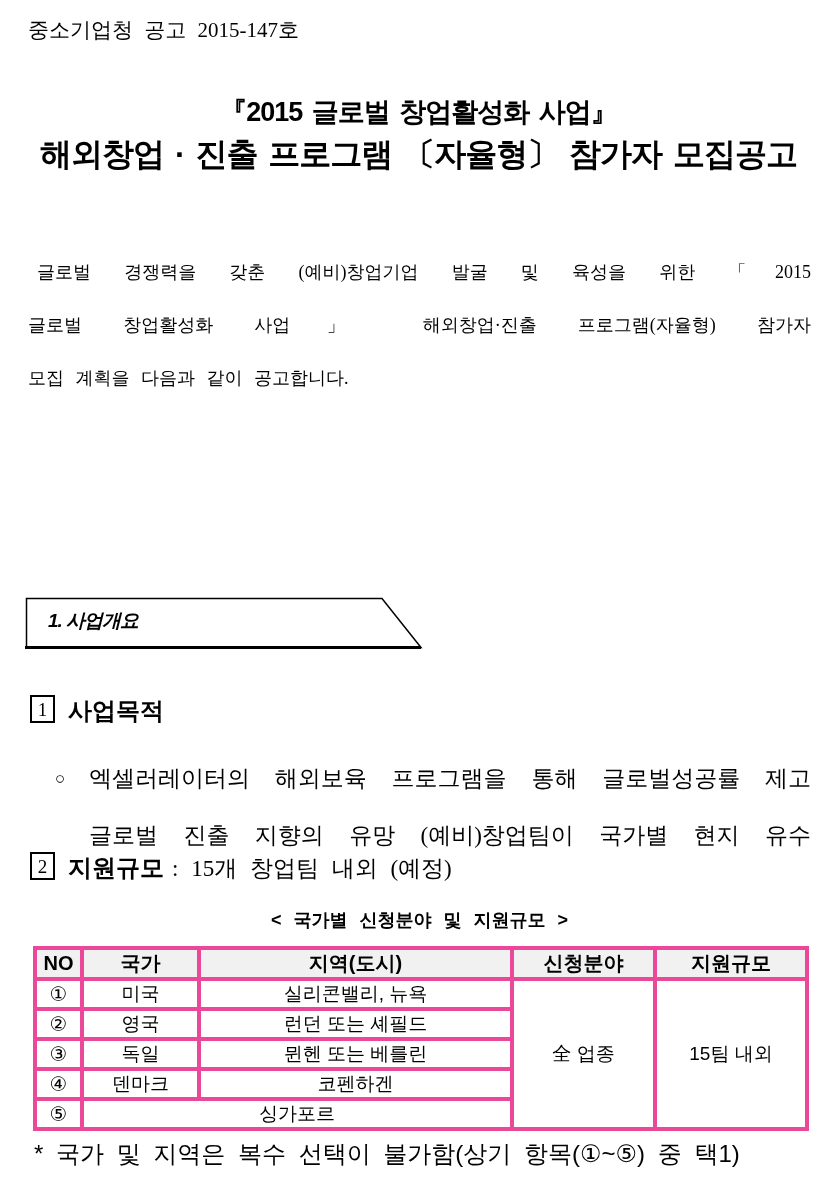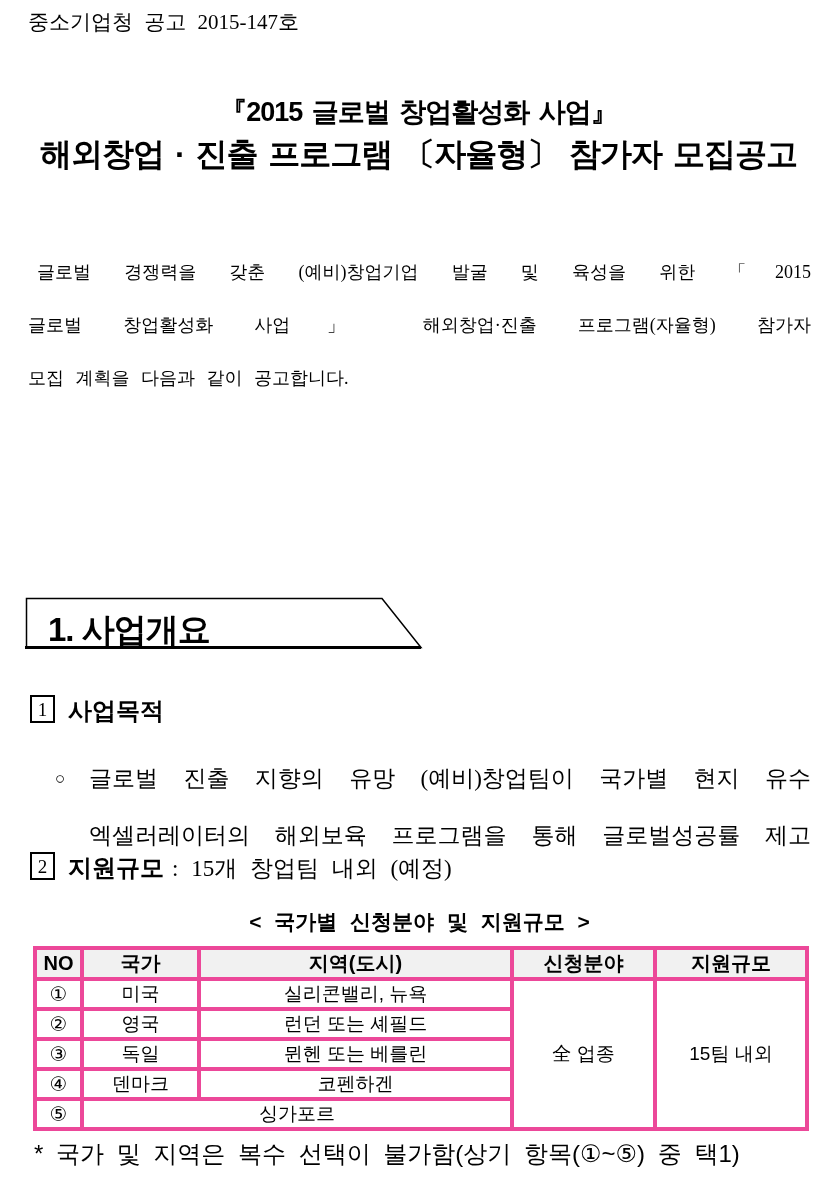--- a/index.html
+++ b/index.html
@@ -8,21 +8,21 @@
   .page {
     position: relative;
     width: 837px;
     height: 1183px;
     background: #ffffff;
     overflow: hidden;
     margin: 0 auto;
   }
   .doc-number {
     position: absolute;
-    left: 28px; top: 8px;
+    left: 28px; top: 16px;
     font-size: 21px;
     word-spacing: 6px;
   }
   .title1 {
     position: absolute;
     left: 0; right: 0; top: 94px;
     text-align: center;
     font-family: "Liberation Sans", "DejaVu Sans", sans-serif;
     font-weight: bold;
     font-size: 27px;
@@ -61,22 +61,23 @@
     position: absolute;
     left: 25px; top: 597px;
     width: 400px; height: 54px;
   }
   .banner svg { position: absolute; left: 0; top: 0; }
   .banner-label {
     position: absolute;
     left: 23px; top: 11px;
     font-family: "Liberation Sans", "DejaVu Sans", sans-serif;
     font-weight: bold;
-    font-size: 33px;
+    font-size: 19px;
     letter-spacing: -1px;
+    font-style: italic;
   }
   .h-item {
     position: absolute;
     left: 30px;
     font-size: 24px;
     font-weight: bold;
   }
   .h-item.purpose { top: 695px; }
   .h-item.scale { top: 852px; }
   .numbox {
@@ -107,21 +108,21 @@
     position: absolute;
     left: 0; top: 0;
     font-size: 17px;
   }
   .table-caption {
     position: absolute;
     left: 0; right: 30px; top: 908px;
     text-align: center;
     font-family: "Liberation Sans", "DejaVu Sans", sans-serif;
     font-weight: bold;
-    font-size: 21px;
+    font-size: 18px;
     word-spacing: 7px;
     padding-left: 32px;
   }
   .doc-table {
     position: absolute;
     left: 33px; top: 946px;
     width: 772px;
     border-collapse: collapse;
     border: 2px solid #000;
     table-layout: fixed;
@@ -178,22 +179,22 @@
     </svg>
     <span class="banner-label">1. 사업개요</span>
   </div>
 
   <div class="h-item purpose">
     <span class="numbox">1</span><span>사업목적</span>
   </div>
 
   <div class="bullet">
     <span class="bullet-marker">○</span>
+    <div class="jline">엑셀러레이터의 해외보육 프로그램을 통해 글로벌성공률 제고</div>
     <div class="jline">글로벌 진출 지향의 유망 (예비)창업팀이 국가별 현지 유수</div>
-    <div class="jline">엑셀러레이터의 해외보육 프로그램을 통해 글로벌성공률 제고</div>
   </div>
 
   <div class="h-item scale">
     <span class="numbox">2</span><span>지원규모</span><span class="scale-value">: 15개 창업팀 내외 (예정)</span>
   </div>
 
   <div class="table-caption">&lt; 국가별 신청분야 및 지원규모 &gt;</div>
 
   <table class="doc-table">
     <colgroup>

